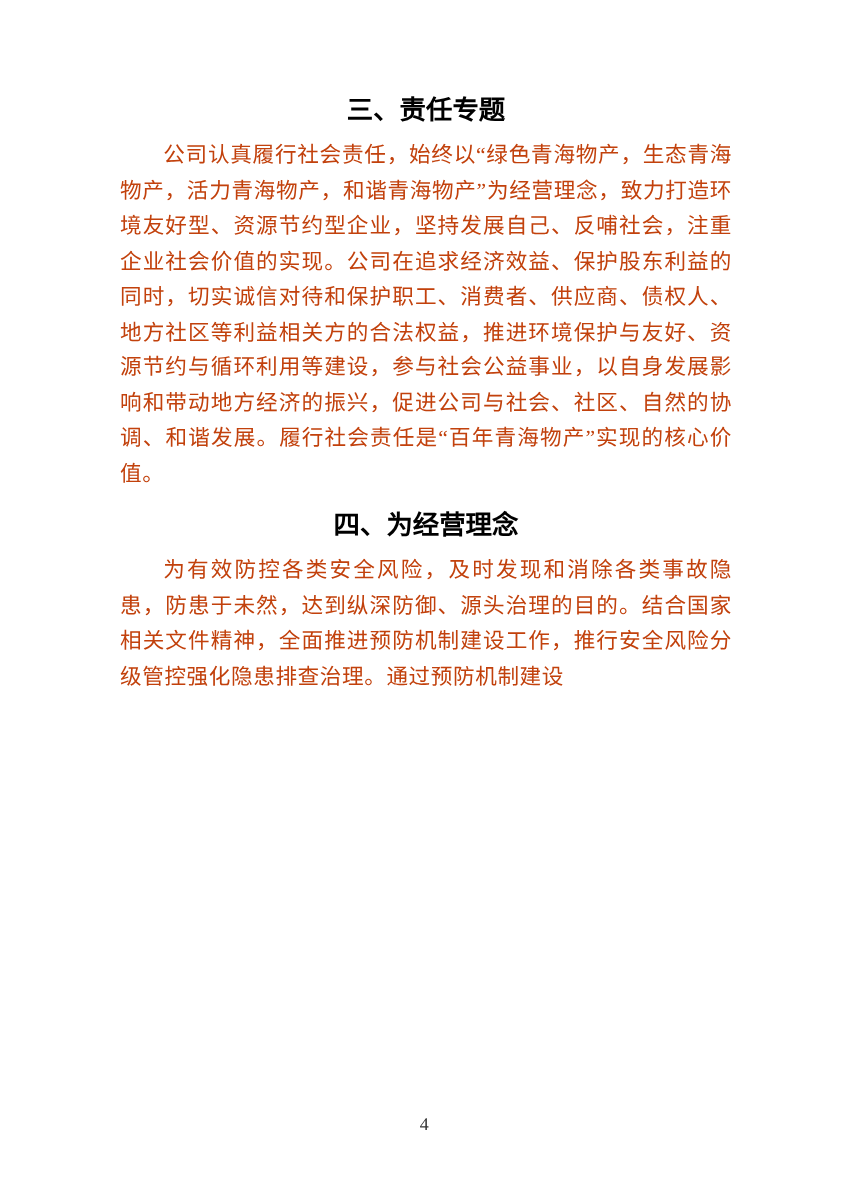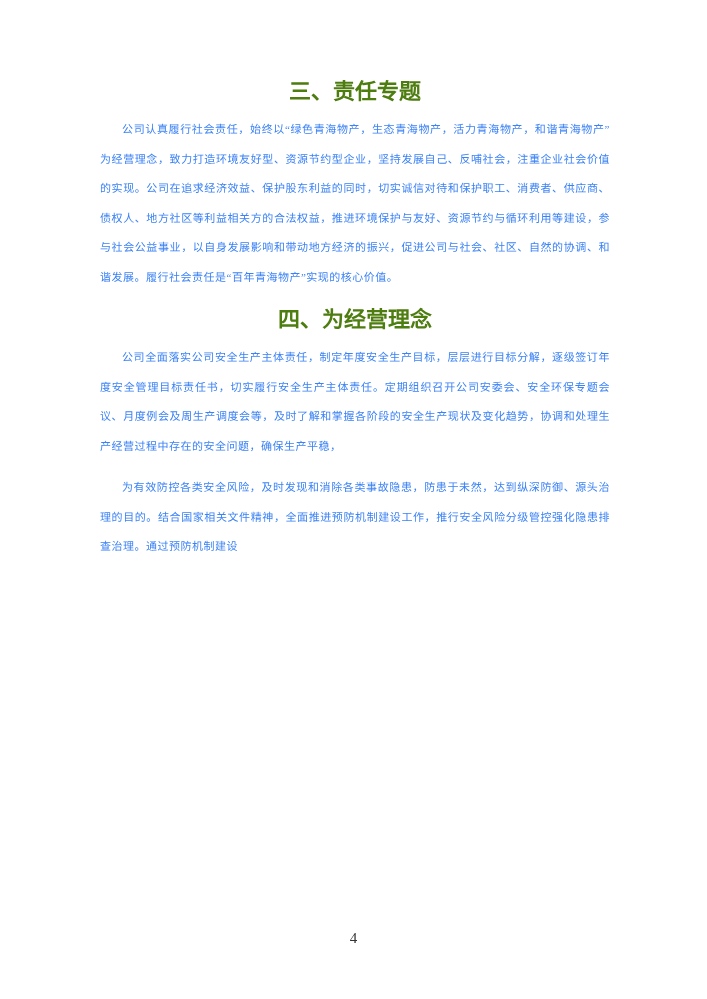--- a/index.html
+++ b/index.html
@@ -21,30 +21,30 @@
     right: 97px;
     top: 78px;
   }
   .section-heading {
     margin: 0 0 9px 0;
     text-align: center;
     font-family: "Liberation Sans", "DejaVu Sans", sans-serif;
     font-weight: 700;
     font-size: 22px;
     line-height: 28px;
-    color: #4d7c0f;
+    color: #000000;
   }
   .section-heading.second {
     margin-top: 14px;
   }
   .body-paragraph {
     margin: 0 0 12px 0;
-    font-size: 11px;
+    font-size: 18px;
     line-height: 29.5px;
-    color: #3b82f6;
+    color: #c2410c;
     text-align: justify;
     text-justify: inter-ideograph;
     text-indent: 2em;
     letter-spacing: 0.5px;
   }
   .page-number {
     position: absolute;
     left: 0;
     right: 0;
     bottom: 52px;
@@ -59,21 +59,20 @@
 
 <div class="page">
   <div class="content">
 
     <h2 class="section-heading">三、责任专题</h2>
 
     <p class="body-paragraph">公司认真履行社会责任，始终以“绿色青海物产，生态青海物产，活力青海物产，和谐青海物产”为经营理念，致力打造环境友好型、资源节约型企业，坚持发展自己、反哺社会，注重企业社会价值的实现。公司在追求经济效益、保护股东利益的同时，切实诚信对待和保护职工、消费者、供应商、债权人、地方社区等利益相关方的合法权益，推进环境保护与友好、资源节约与循环利用等建设，参与社会公益事业，以自身发展影响和带动地方经济的振兴，促进公司与社会、社区、自然的协调、和谐发展。履行社会责任是“百年青海物产”实现的核心价值。</p>
 
     <h2 class="section-heading second">四、为经营理念</h2>
 
-    <p class="body-paragraph">公司全面落实公司安全生产主体责任，制定年度安全生产目标，层层进行目标分解，逐级签订年度安全管理目标责任书，切实履行安全生产主体责任。定期组织召开公司安委会、安全环保专题会议、月度例会及周生产调度会等，及时了解和掌握各阶段的安全生产现状及变化趋势，协调和处理生产经营过程中存在的安全问题，确保生产平稳，</p>
 
 
     <p class="body-paragraph">为有效防控各类安全风险，及时发现和消除各类事故隐患，防患于未然，达到纵深防御、源头治理的目的。结合国家相关文件精神，全面推进预防机制建设工作，推行安全风险分级管控强化隐患排查治理。通过预防机制建设</p>
 
   </div>
 
   <div class="page-number">4</div>
 </div>
 
 </body></html>

